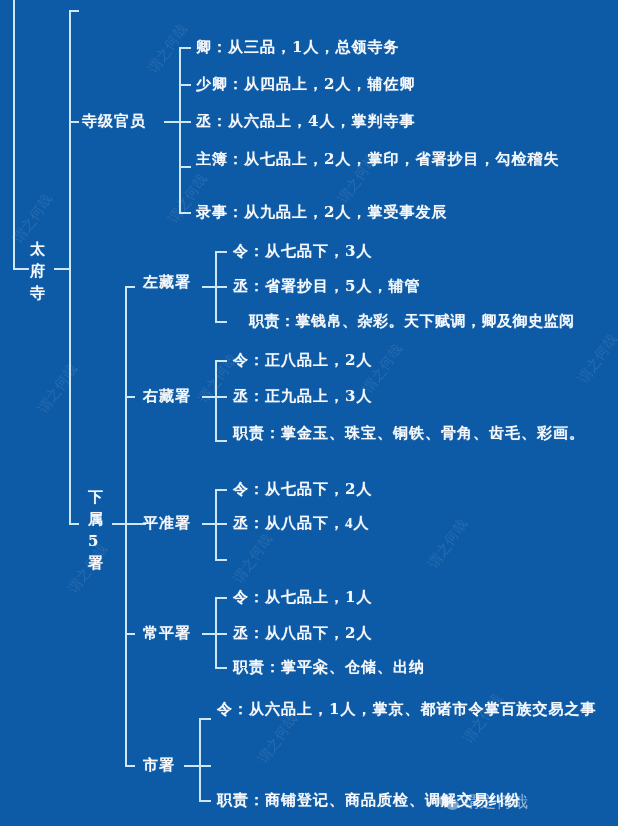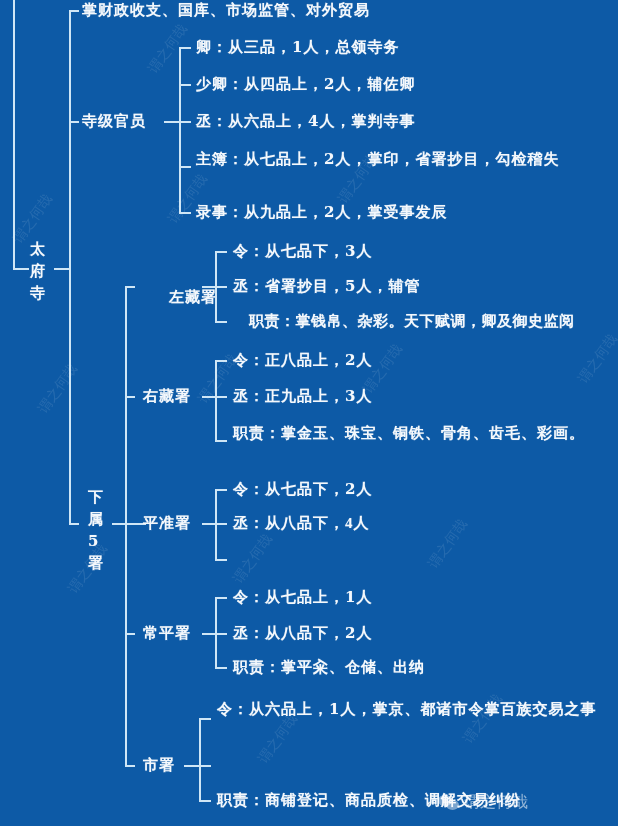--- a/index.html
+++ b/index.html
@@ -54,21 +54,20 @@
   <div class="wm" style="left:250px;top:730px;">谓之何哉</div>
   <div class="wm" style="left:455px;top:710px;">谓之何哉</div>
 
   <div class="ln v" style="left:13px;top:0;height:270px;"></div>
   <div class="ln h" style="left:13px;top:268px;width:16px;"></div>
   <div class="t vert" style="left:30px;top:238px;">太府寺</div>
   <div class="ln h" style="left:54px;top:268px;width:17px;"></div>
 
   <div class="ln v" style="left:69px;top:10px;height:515px;"></div>
   <div class="ln h" style="left:69px;top:10px;width:10px;"></div>
-  <div class="t" style="left:82px;top:1px;">掌财政收支、国库、市场监管、对外贸易</div>
 
   <div class="ln h" style="left:69px;top:121px;width:10px;"></div>
   <div class="t" style="left:82px;top:112px;">寺级官员</div>
   <div class="ln h" style="left:164px;top:121px;width:16px;"></div>
   <div class="ln v" style="left:179px;top:47px;height:167px;"></div>
   <div class="ln h" style="left:179px;top:47px;width:12px;"></div>
   <div class="ln h" style="left:179px;top:84px;width:12px;"></div>
   <div class="ln h" style="left:179px;top:121px;width:12px;"></div>
   <div class="ln h" style="left:179px;top:166px;width:12px;"></div>
   <div class="ln h" style="left:179px;top:212px;width:12px;"></div>
@@ -77,21 +76,21 @@
   <div class="t" style="left:196px;top:112px;">丞：从六品上，4人，掌判寺事</div>
   <div class="t wrap" style="left:196px;top:150px;width:380px;">主簿：从七品上，2人，掌印，省署抄目，勾检稽失</div>
   <div class="t" style="left:196px;top:203px;">录事：从九品上，2人，掌受事发辰</div>
 
   <div class="ln h" style="left:69px;top:523px;width:10px;"></div>
   <div class="t vert" style="left:88px;top:486px;">下属5署</div>
   <div class="ln h" style="left:112px;top:523px;width:34px;"></div>
   <div class="ln v" style="left:125px;top:286px;height:481px;"></div>
 
   <div class="ln h" style="left:125px;top:286px;width:10px;"></div>
-  <div class="t" style="left:143px;top:288px;margin-left:26px;">左藏署</div>
+  <div class="t" style="left:143px;top:273px;">左藏署</div>
   <div class="ln h" style="left:202px;top:286px;width:14px;"></div>
   <div class="ln v" style="left:215px;top:251px;height:72px;"></div>
   <div class="ln h" style="left:215px;top:251px;width:12px;"></div>
   <div class="ln h" style="left:215px;top:286px;width:12px;"></div>
   <div class="ln h" style="left:215px;top:321px;width:12px;"></div>
   <div class="t" style="left:233px;top:242px;">令：从七品下，3人</div>
   <div class="t" style="left:233px;top:277px;">丞：省署抄目，5人，辅管</div>
   <div class="t" style="left:249px;top:312px;letter-spacing:0.5px;">职责：掌钱帛、杂彩。天下赋调，卿及御史监阅</div>
 
   <div class="ln h" style="left:125px;top:396px;width:10px;"></div>

